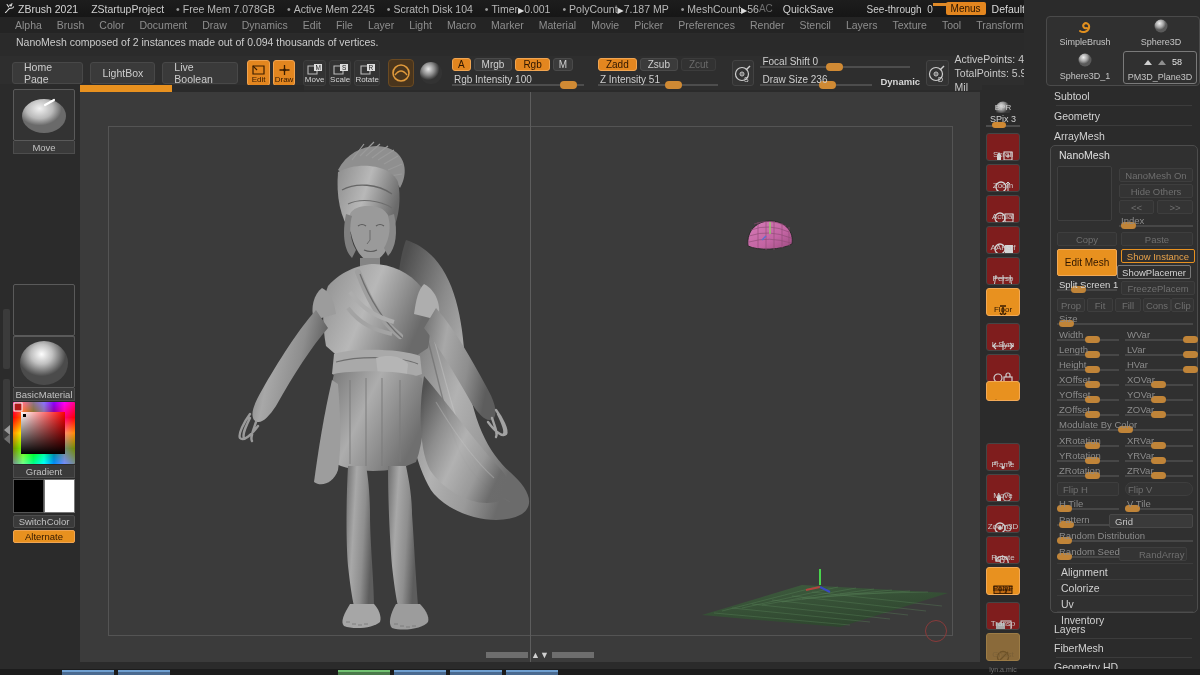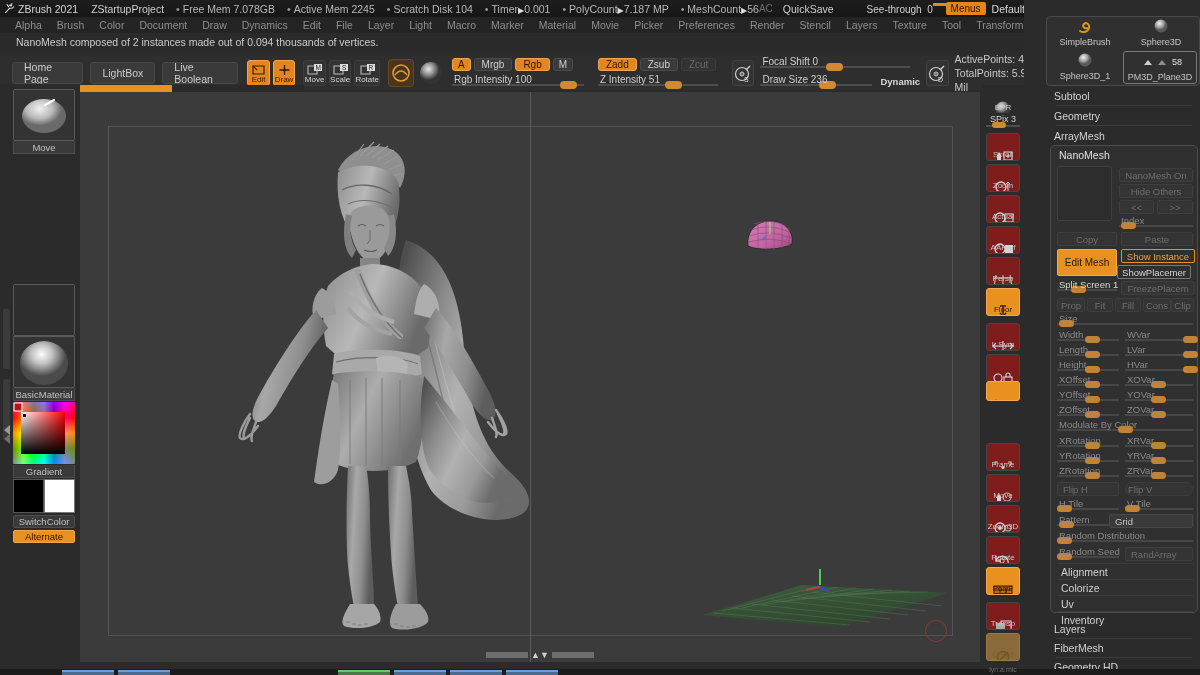--- a/index.html
+++ b/index.html
@@ -1101,21 +1101,21 @@
           <span class="lbl">Random Distribution</span>
           <span class="trk"></span>
           <span class="knb" style="left:0%"></span>
         </div>
 
       <div class="nslider" style="left:6px;top:401px;width:62px;">
           <span class="lbl">Random Seed</span>
           <span class="trk"></span>
           <span class="knb" style="left:0%"></span>
         </div>
-      <div class="nbtn dim" style="left:74px;top:401px;width:68px;justify-content:flex-start;padding-left:5px;text-align:right;">RandArray</div>
+      <div class="nbtn dim" style="left:68px;top:401px;width:68px;justify-content:flex-start;padding-left:19px;text-align:right;">RandArray</div>
 
       <div class="nsec" style="top:417px;">Alignment</div>
       <div class="nsec" style="top:433px;">Colorize</div>
       <div class="nsec" style="top:449px;">Uv</div>
       <div class="nsec" style="top:465px;">Inventory</div>
     </div>
 
     <div class="menurow" style="top:619px;">Layers</div>
     <div class="divline" style="top:638px;"></div>
     <div class="menurow" style="top:638px;">FiberMesh</div>

